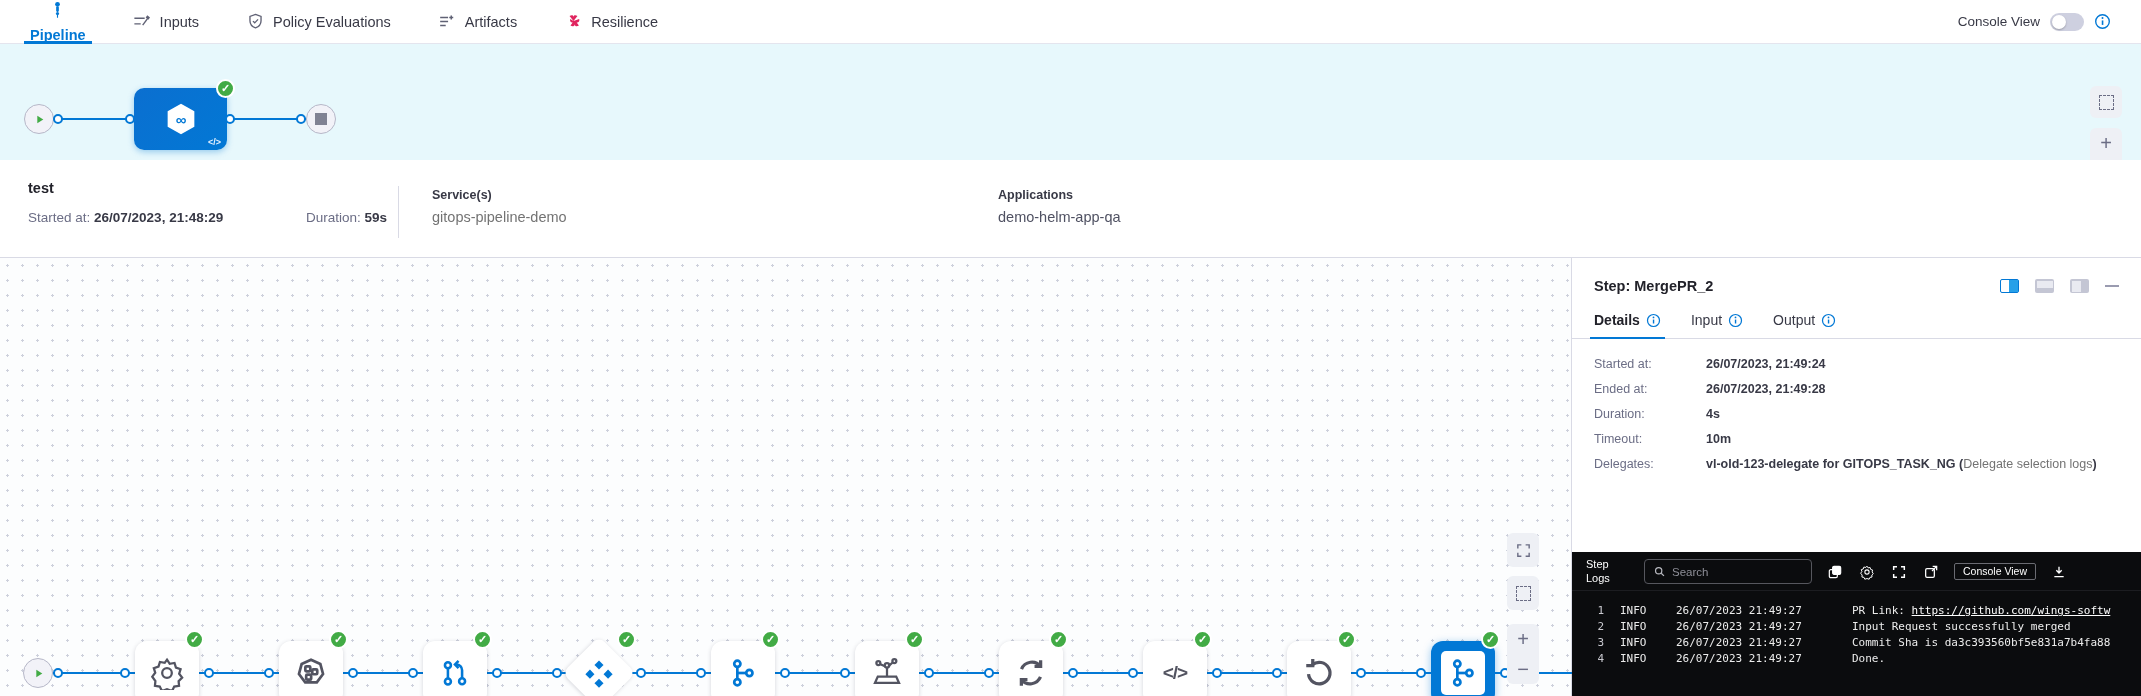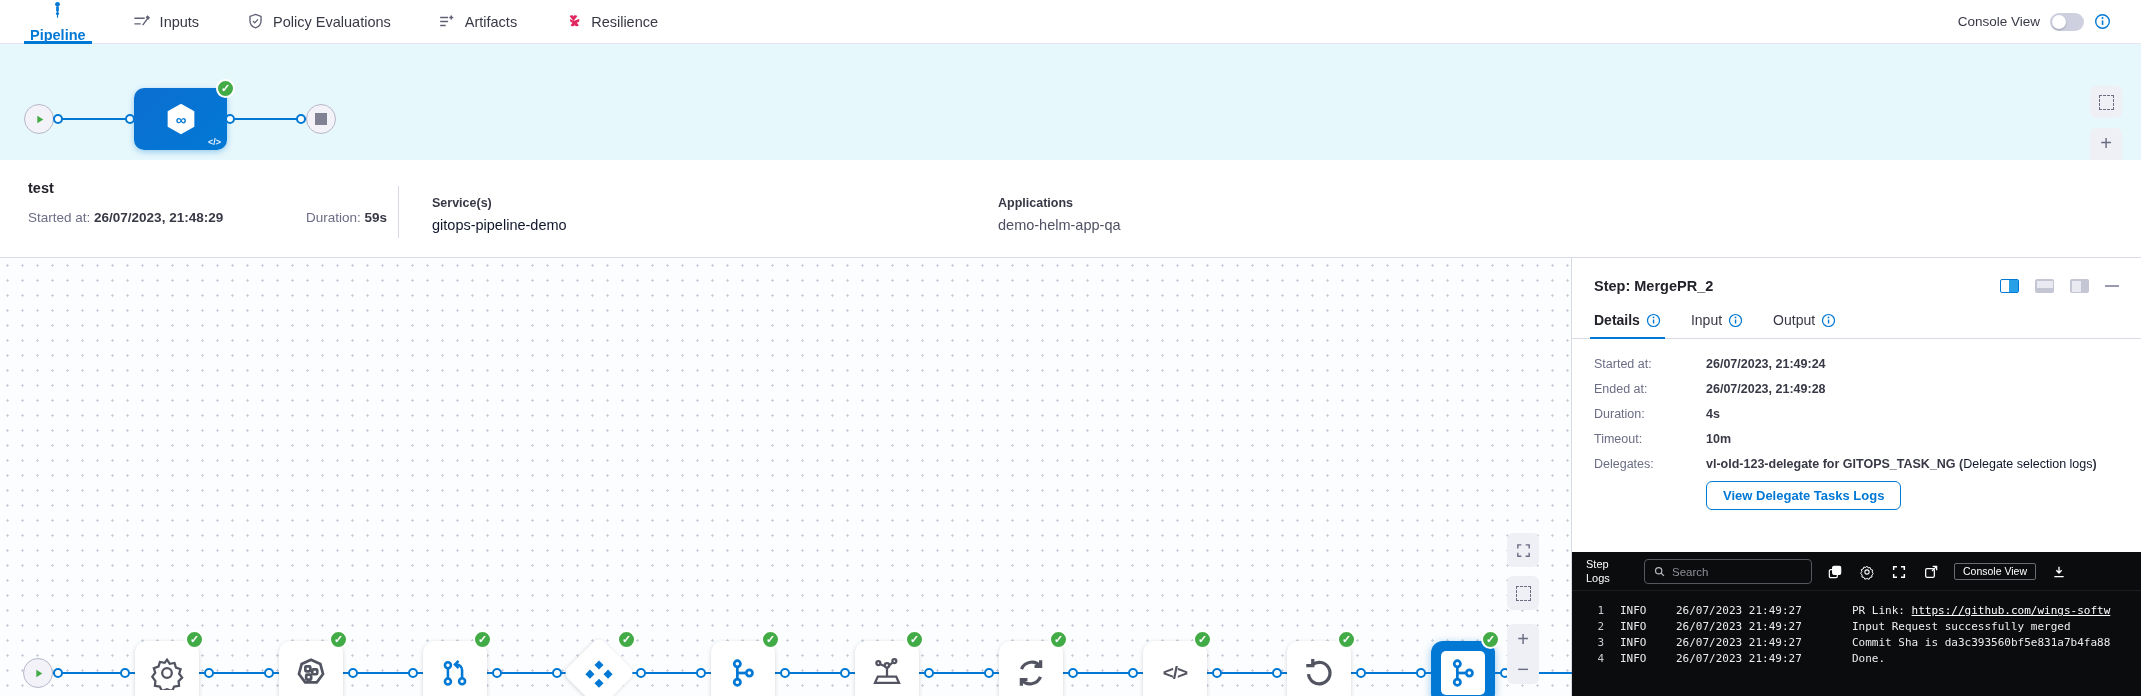--- a/index.html
+++ b/index.html
@@ -34,24 +34,24 @@
   .zoom-stack { position:absolute; width:32px; background:#eef0f5; border-radius:6px; color:#6b6d85; display:flex; flex-direction:column; align-items:center; cursor:pointer; }
   .zoom-stack span { height:30px; display:flex; align-items:center; justify-content:center; font-size:20px; width:100%; }
 
   
   .infobar { height:98px; background:#fff; border-bottom:1px solid #d9dae5; position:relative; }
   .ib-title { position:absolute; left:28px; top:20px; font-size:14.5px; font-weight:700; color:#22222a; }
   .ib-start { position:absolute; left:28px; top:50px; font-size:13.5px; color:#6b6d85; }
   .ib-start b, .ib-dur b { color:#383946; font-weight:700; }
   .ib-dur { position:absolute; left:306px; top:50px; font-size:13.5px; color:#6b6d85; }
   .ib-divider { position:absolute; left:398px; top:26px; height:52px; width:1px; background:#d9dae5; }
-  .ib-col { position:absolute; top:36px; }
+  .ib-col { position:absolute; top:28px; }
   .ib-col .lbl { font-size:12.5px; color:#383946; font-weight:600; margin-bottom:7px; }
   .ib-col .val { font-size:14.5px; color:#4f5162; }
-  a.blue, .blue-link { color:#0f172a; text-decoration:none; cursor:pointer; }
+  a.blue, .blue-link { color:#737373; text-decoration:none; cursor:pointer; }
 
   
   .main { display:flex; height:438px; }
   .canvas { position:relative; width:1572px; height:438px; background-color:#fcfdfe;
             background-image:radial-gradient(#cdd0dc 1px, transparent 1.2px); background-size:15px 15px; border-right:1px solid #d9dae5; }
   .canvas .gline { position:absolute; top:414px; height:2px; background:#0278d5; }
   .gnode { position:absolute; width:64px; height:64px; top:383px; background:#fff; border-radius:12px; box-shadow:0 1px 4px rgba(40,41,61,.18); display:flex; align-items:center; justify-content:center; }
   .gnode.diamond { background:transparent; box-shadow:none; }
   .gnode.diamond .dshape { position:absolute; inset:6px; background:#fff; transform:rotate(45deg); border-radius:8px; box-shadow:0 1px 4px rgba(40,41,61,.18); }
   .gnode.selected { background:#0278d5; box-shadow:0 2px 8px rgba(2,120,213,.4); }
@@ -432,23 +432,20 @@
           <div class="f-value">26/07/2023, 21:49:24</div>
           <div class="f-label">Ended at:</div>
           <div class="f-value">26/07/2023, 21:49:28</div>
           <div class="f-label">Duration:</div>
           <div class="f-value">4s</div>
           <div class="f-label">Timeout:</div>
           <div class="f-value">10m</div>
           <div class="f-label">Delegates:</div>
           <div class="f-value"><span>vl-old-123-delegate for GITOPS_TASK_NG (</span><a class="blue-link">Delegate selection logs</a><span>)</span></div>
         </div>
-      <div class="p-btn-row">
-        <button class="outline-btn">View Delegate Tasks Logs</button>
-      </div>
 
       <div class="logs">
         <div class="log-head">
           <div class="log-title">Step Logs</div>
           <div class="log-search">
             <svg viewBox="0 0 24 24" fill="none" stroke="currentColor" stroke-width="2.2">
                 <circle cx="10.5" cy="10.5" r="5.8"></circle>
                 <path d="M15.2 15.2l5 5"></path>
               </svg>
             <input placeholder="Search" style="">

